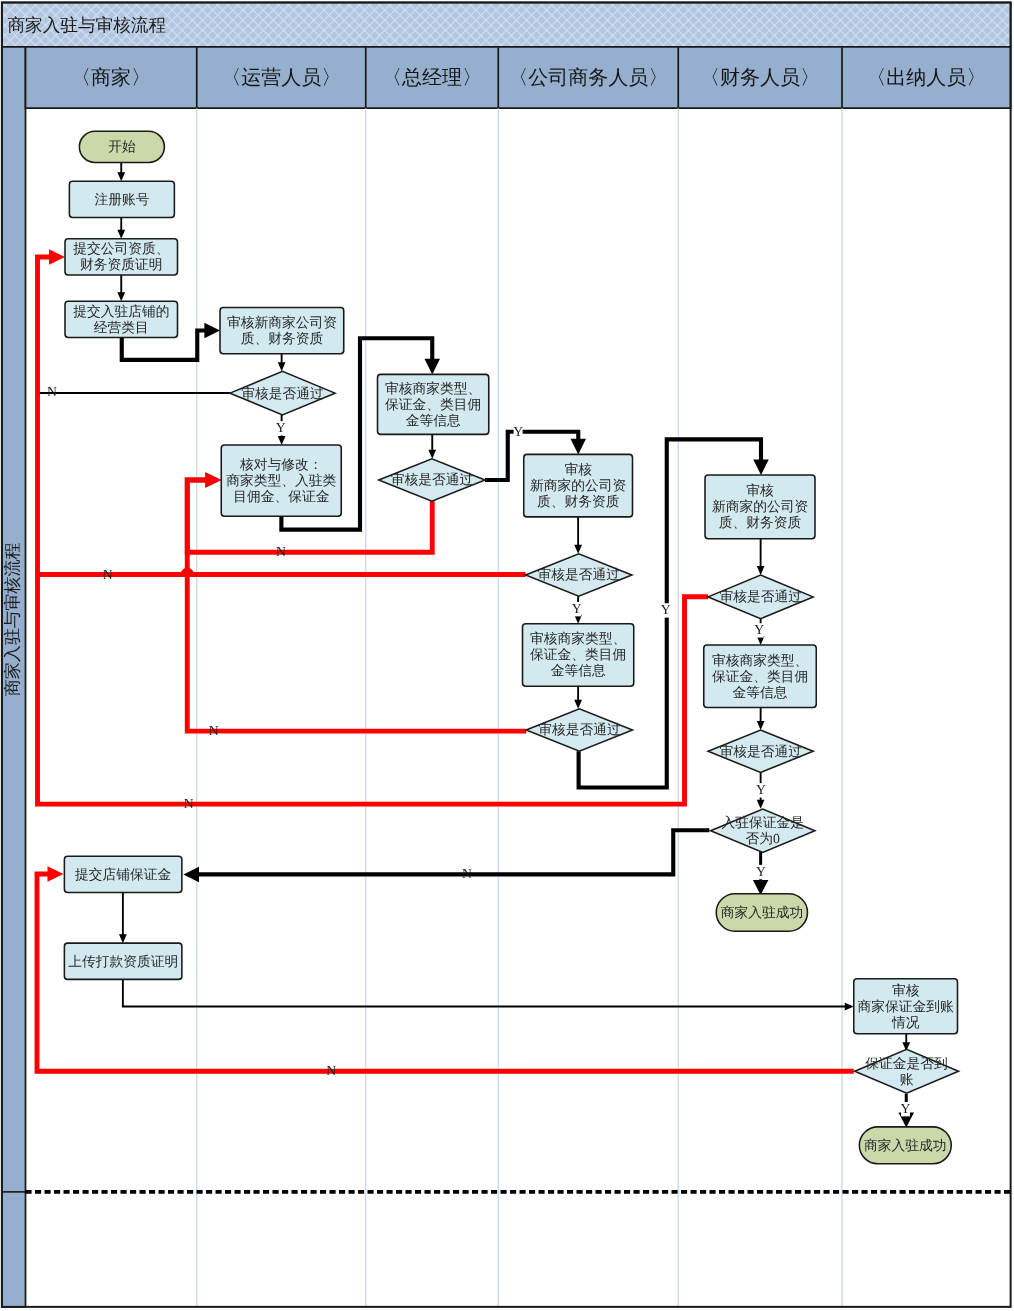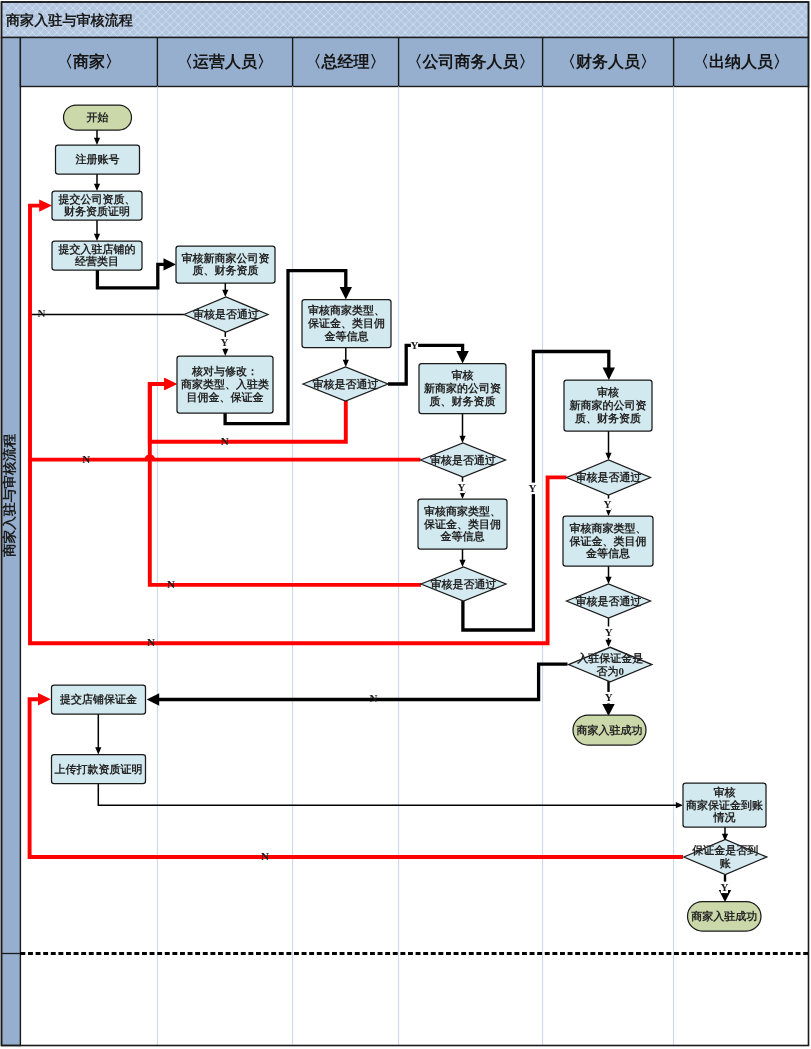--- a/index.html
+++ b/index.html
@@ -1,20 +1,20 @@
 <!DOCTYPE html>
 <html><head>
 <meta charset="utf-8">
 <title>flow</title>
 <style>
   html,body{margin:0;padding:0;background:#ffffff;}
   body{width:811px;height:1049px;overflow:hidden;
        font-family:"Liberation Serif", serif;
        -webkit-font-smoothing:antialiased;}
-  #root{position:relative;width:811px;height:884px;font-weight:bold;}
+  #root{position:relative;width:811px;height:884px;}
   svg#canvas{position:absolute;left:0;top:0;width:811px;height:1049px;display:block;
              shape-rendering:geometricPrecision;}
   text{font-family:"Liberation Serif", serif;}
   .title-text{font-size:14.1px;fill:#1b1b1b;}
   .side-text{font-size:13.7px;fill:#1b1b1b;}
   .lane-hdr{font-size:16px;fill:#161616;}
   .node-text{font-size:11.0px;fill:#262626;}
   .edge-lbl{font-size:11px;fill:#1b1b1b;}
 </style>
 </head>

